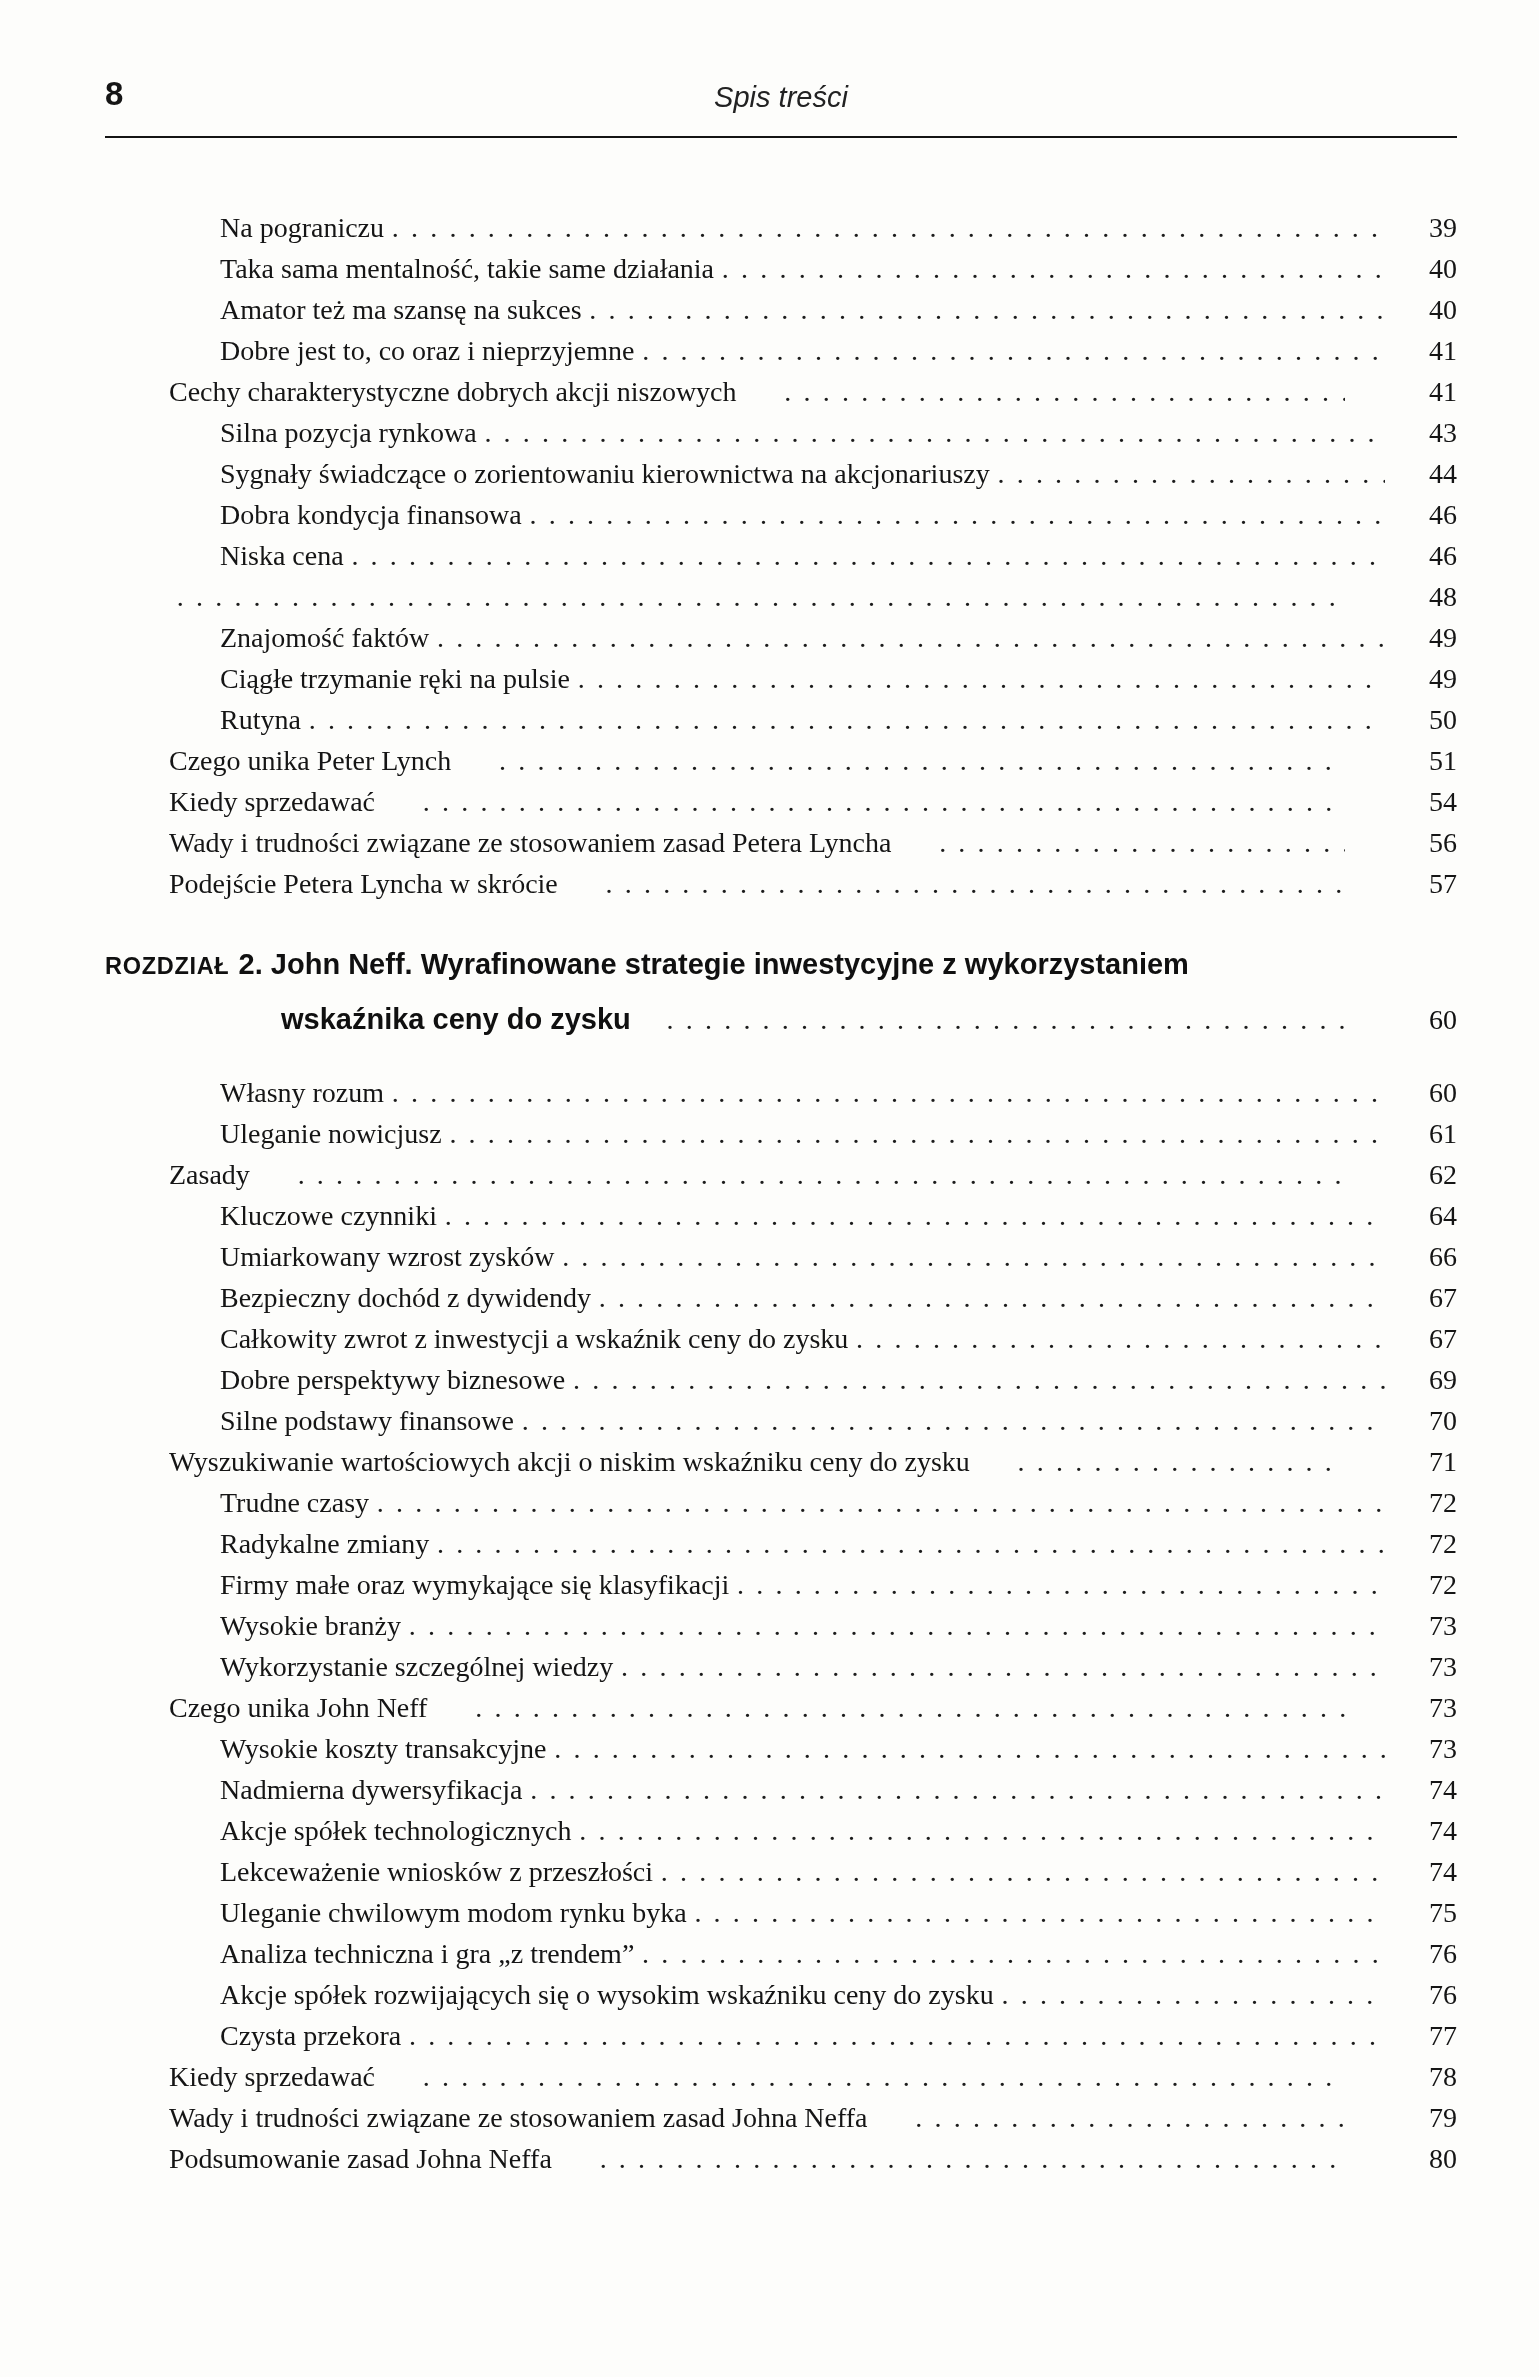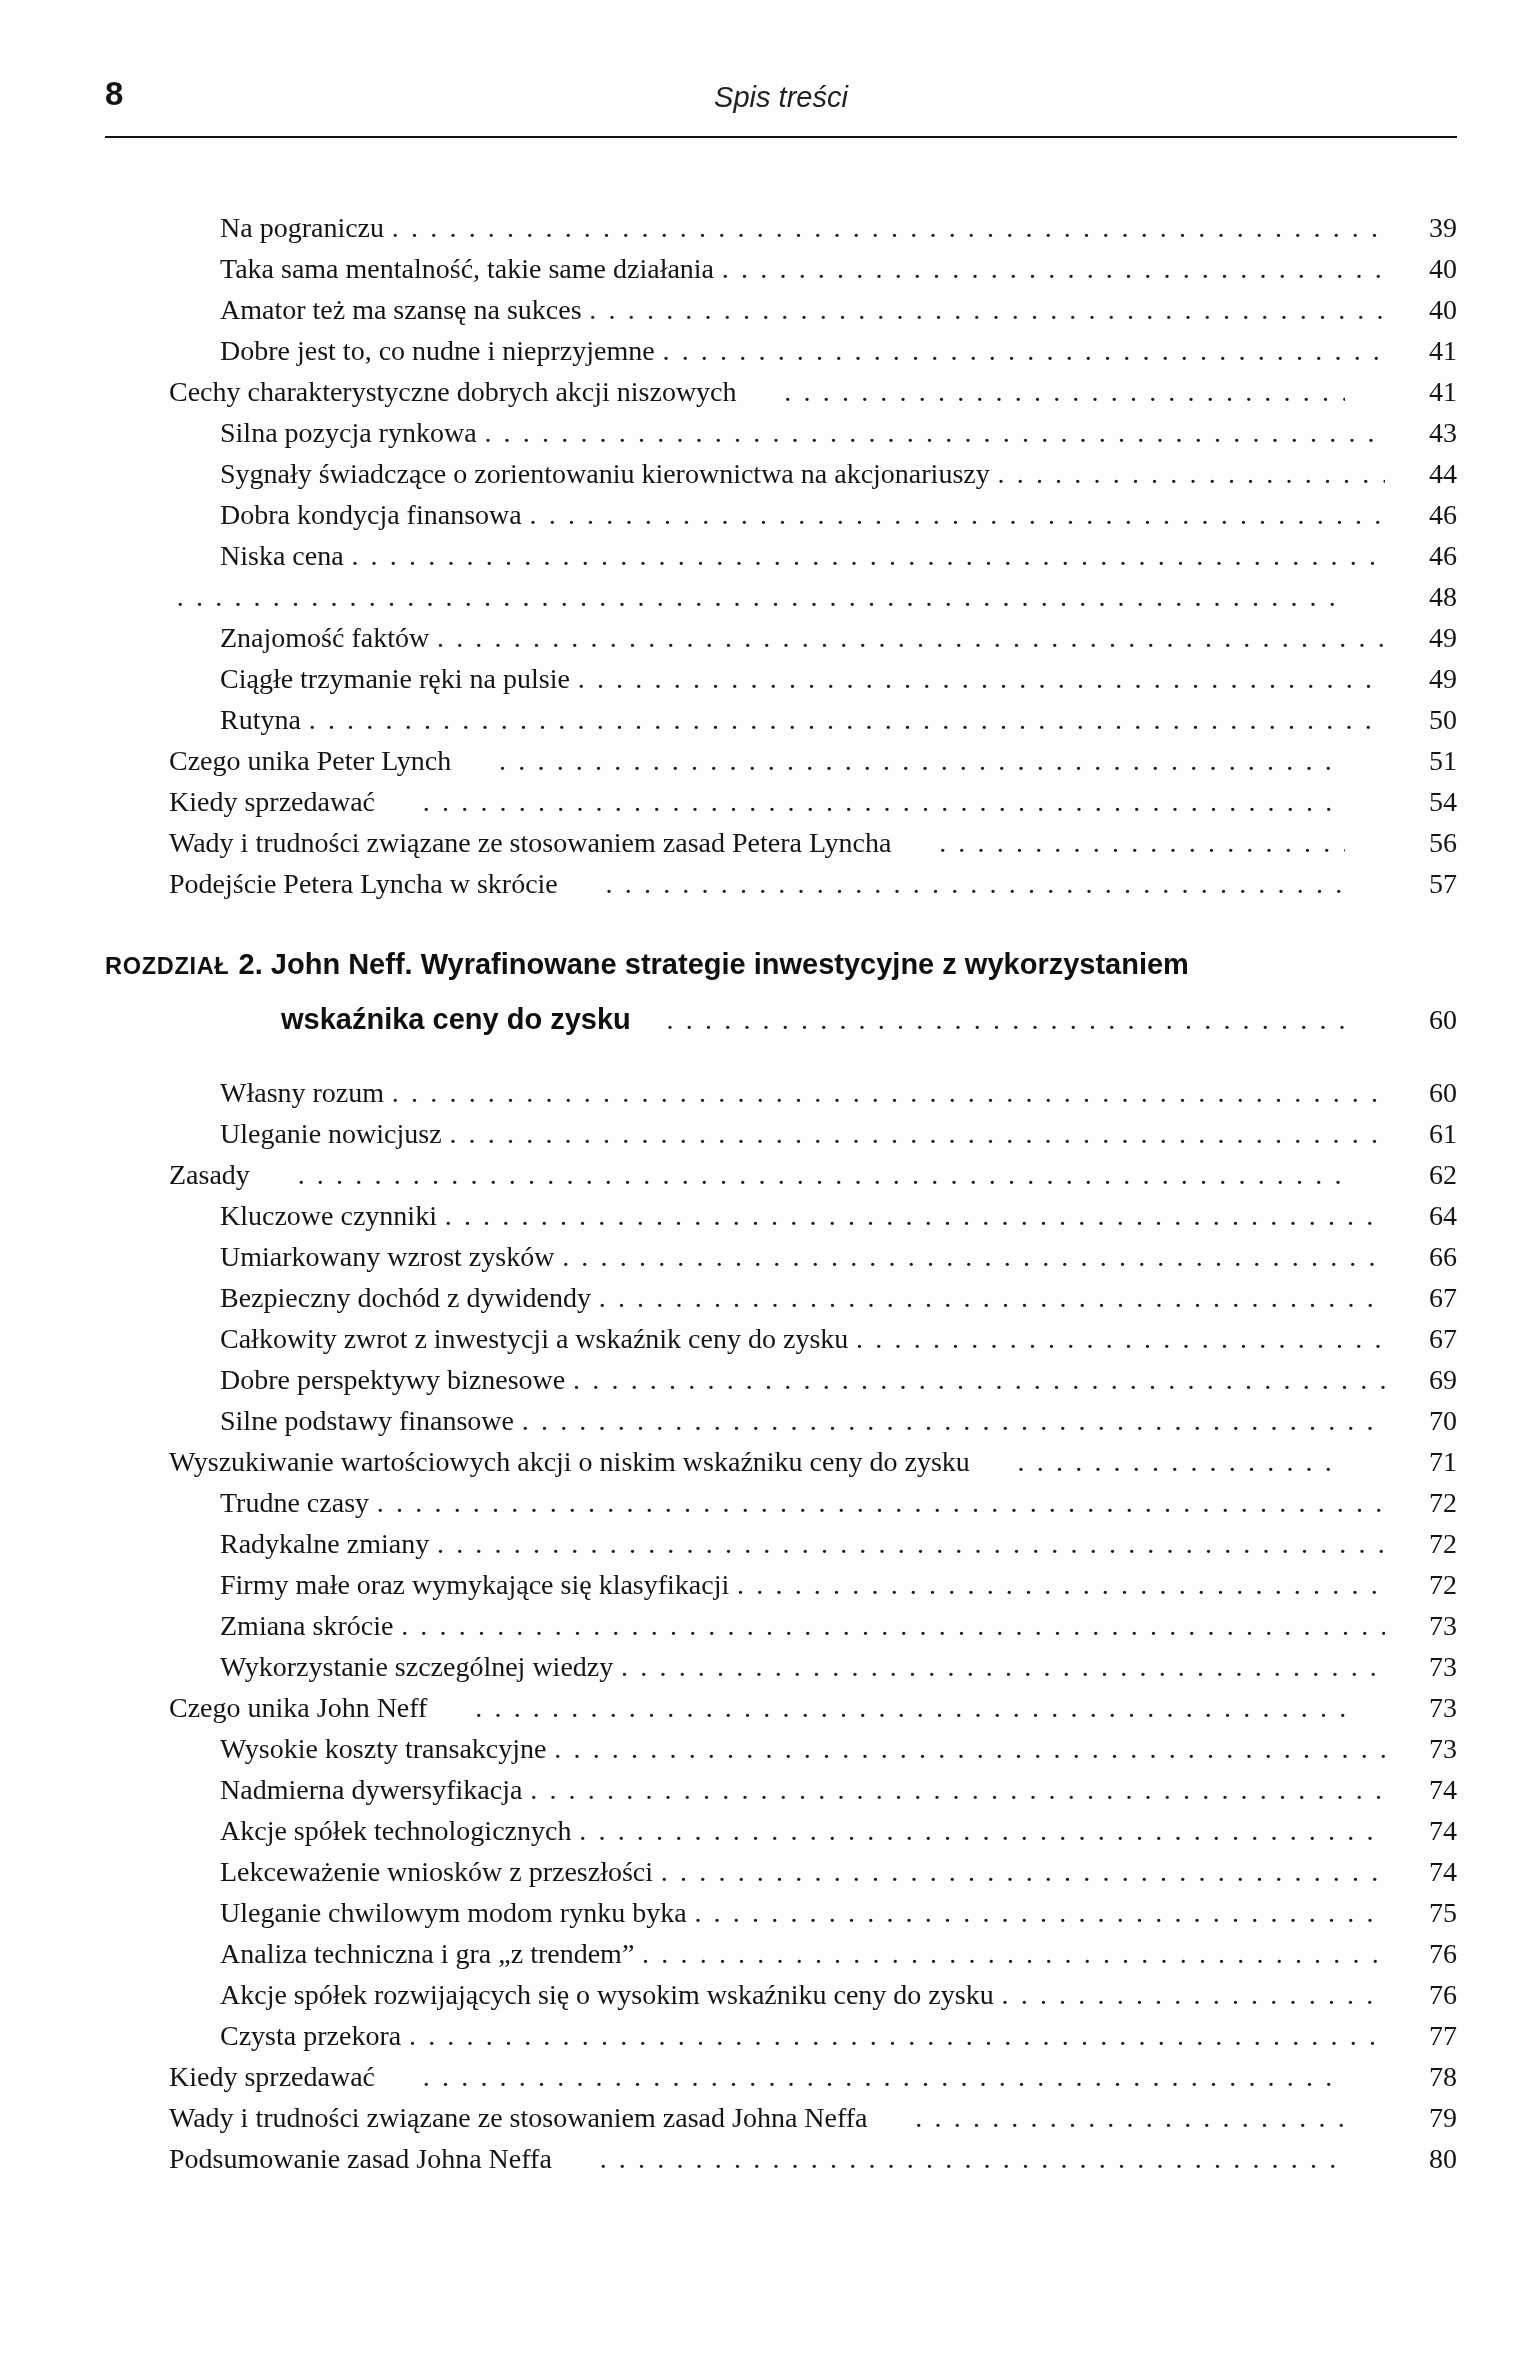--- a/index.html
+++ b/index.html
@@ -119,21 +119,21 @@
           <span class="toc-title">Taka sama mentalność, takie same działania</span>
           <span class="toc-dots">. . . . . . . . . . . . . . . . . . . . . . . . . . . . . . . . . . . . . . . . . . . . . . . . . . . . . . . . . . . . . . . . . . . . . . . . . . . . . . . . . . . . . . . . . . . . . . . . . . . . . . . . . . . . . . . . . . . . . . . . . . . . . . . . . . . . . . . . . . . . . . . . . . . . . . . . . . . . . . . . </span>
           <span class="toc-page">40</span>
         </div>
         <div class="toc-row indent-2">
           <span class="toc-title">Amator też ma szansę na sukces</span>
           <span class="toc-dots">. . . . . . . . . . . . . . . . . . . . . . . . . . . . . . . . . . . . . . . . . . . . . . . . . . . . . . . . . . . . . . . . . . . . . . . . . . . . . . . . . . . . . . . . . . . . . . . . . . . . . . . . . . . . . . . . . . . . . . . . . . . . . . . . . . . . . . . . . . . . . . . . . . . . . . . . . . . . . . . . </span>
           <span class="toc-page">40</span>
         </div>
         <div class="toc-row indent-2">
-          <span class="toc-title">Dobre jest to, co nudne i nieprzyjemne</span>
+          <span class="toc-title">Dobre jest to, co oraz i nieprzyjemne</span>
           <span class="toc-dots">. . . . . . . . . . . . . . . . . . . . . . . . . . . . . . . . . . . . . . . . . . . . . . . . . . . . . . . . . . . . . . . . . . . . . . . . . . . . . . . . . . . . . . . . . . . . . . . . . . . . . . . . . . . . . . . . . . . . . . . . . . . . . . . . . . . . . . . . . . . . . . . . . . . . . . . . . . . . . . . . </span>
           <span class="toc-page">41</span>
         </div>
         <div class="toc-row indent-1">
           <span class="toc-title">Cechy charakterystyczne dobrych akcji niszowych</span>
           <span class="toc-dots">. . . . . . . . . . . . . . . . . . . . . . . . . . . . . . . . . . . . . . . . . . . . . . . . . . . . . . . . . . . . . . . . . . . . . . . . . . . . . . . . . . . . . . . . . . . . . . . . . . . . . . . . . . . . . . . . . . . . . . . . . . . . . . . . . . . . . . . . . . . . . . . . . . . . . . . . . . . . . . . . </span>
           <span class="toc-page">41</span>
         </div>
         <div class="toc-row indent-2">
           <span class="toc-title">Silna pozycja rynkowa</span>
@@ -267,21 +267,21 @@
           <span class="toc-title">Radykalne zmiany</span>
           <span class="toc-dots">. . . . . . . . . . . . . . . . . . . . . . . . . . . . . . . . . . . . . . . . . . . . . . . . . . . . . . . . . . . . . . . . . . . . . . . . . . . . . . . . . . . . . . . . . . . . . . . . . . . . . . . . . . . . . . . . . . . . . . . . . . . . . . . . . . . . . . . . . . . . . . . . . . . . . . . . . . . . . . . . </span>
           <span class="toc-page">72</span>
         </div>
         <div class="toc-row indent-2">
           <span class="toc-title">Firmy małe oraz wymykające się klasyfikacji</span>
           <span class="toc-dots">. . . . . . . . . . . . . . . . . . . . . . . . . . . . . . . . . . . . . . . . . . . . . . . . . . . . . . . . . . . . . . . . . . . . . . . . . . . . . . . . . . . . . . . . . . . . . . . . . . . . . . . . . . . . . . . . . . . . . . . . . . . . . . . . . . . . . . . . . . . . . . . . . . . . . . . . . . . . . . . . </span>
           <span class="toc-page">72</span>
         </div>
         <div class="toc-row indent-2">
-          <span class="toc-title">Zmiana skrócie</span>
+          <span class="toc-title">Wysokie branży</span>
           <span class="toc-dots">. . . . . . . . . . . . . . . . . . . . . . . . . . . . . . . . . . . . . . . . . . . . . . . . . . . . . . . . . . . . . . . . . . . . . . . . . . . . . . . . . . . . . . . . . . . . . . . . . . . . . . . . . . . . . . . . . . . . . . . . . . . . . . . . . . . . . . . . . . . . . . . . . . . . . . . . . . . . . . . . </span>
           <span class="toc-page">73</span>
         </div>
         <div class="toc-row indent-2">
           <span class="toc-title">Wykorzystanie szczególnej wiedzy</span>
           <span class="toc-dots">. . . . . . . . . . . . . . . . . . . . . . . . . . . . . . . . . . . . . . . . . . . . . . . . . . . . . . . . . . . . . . . . . . . . . . . . . . . . . . . . . . . . . . . . . . . . . . . . . . . . . . . . . . . . . . . . . . . . . . . . . . . . . . . . . . . . . . . . . . . . . . . . . . . . . . . . . . . . . . . . </span>
           <span class="toc-page">73</span>
         </div>
         <div class="toc-row indent-1">
           <span class="toc-title">Czego unika John Neff</span>

